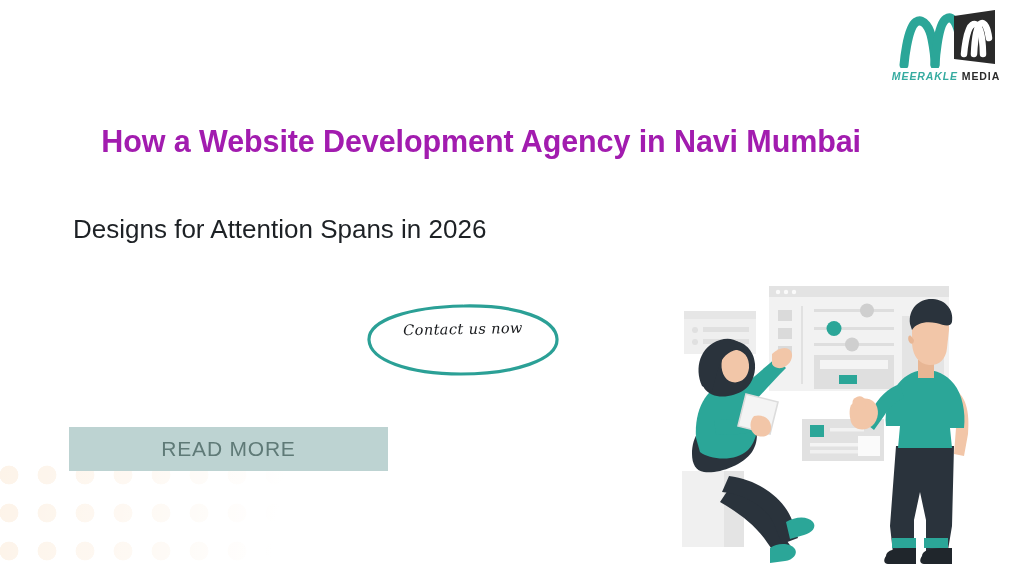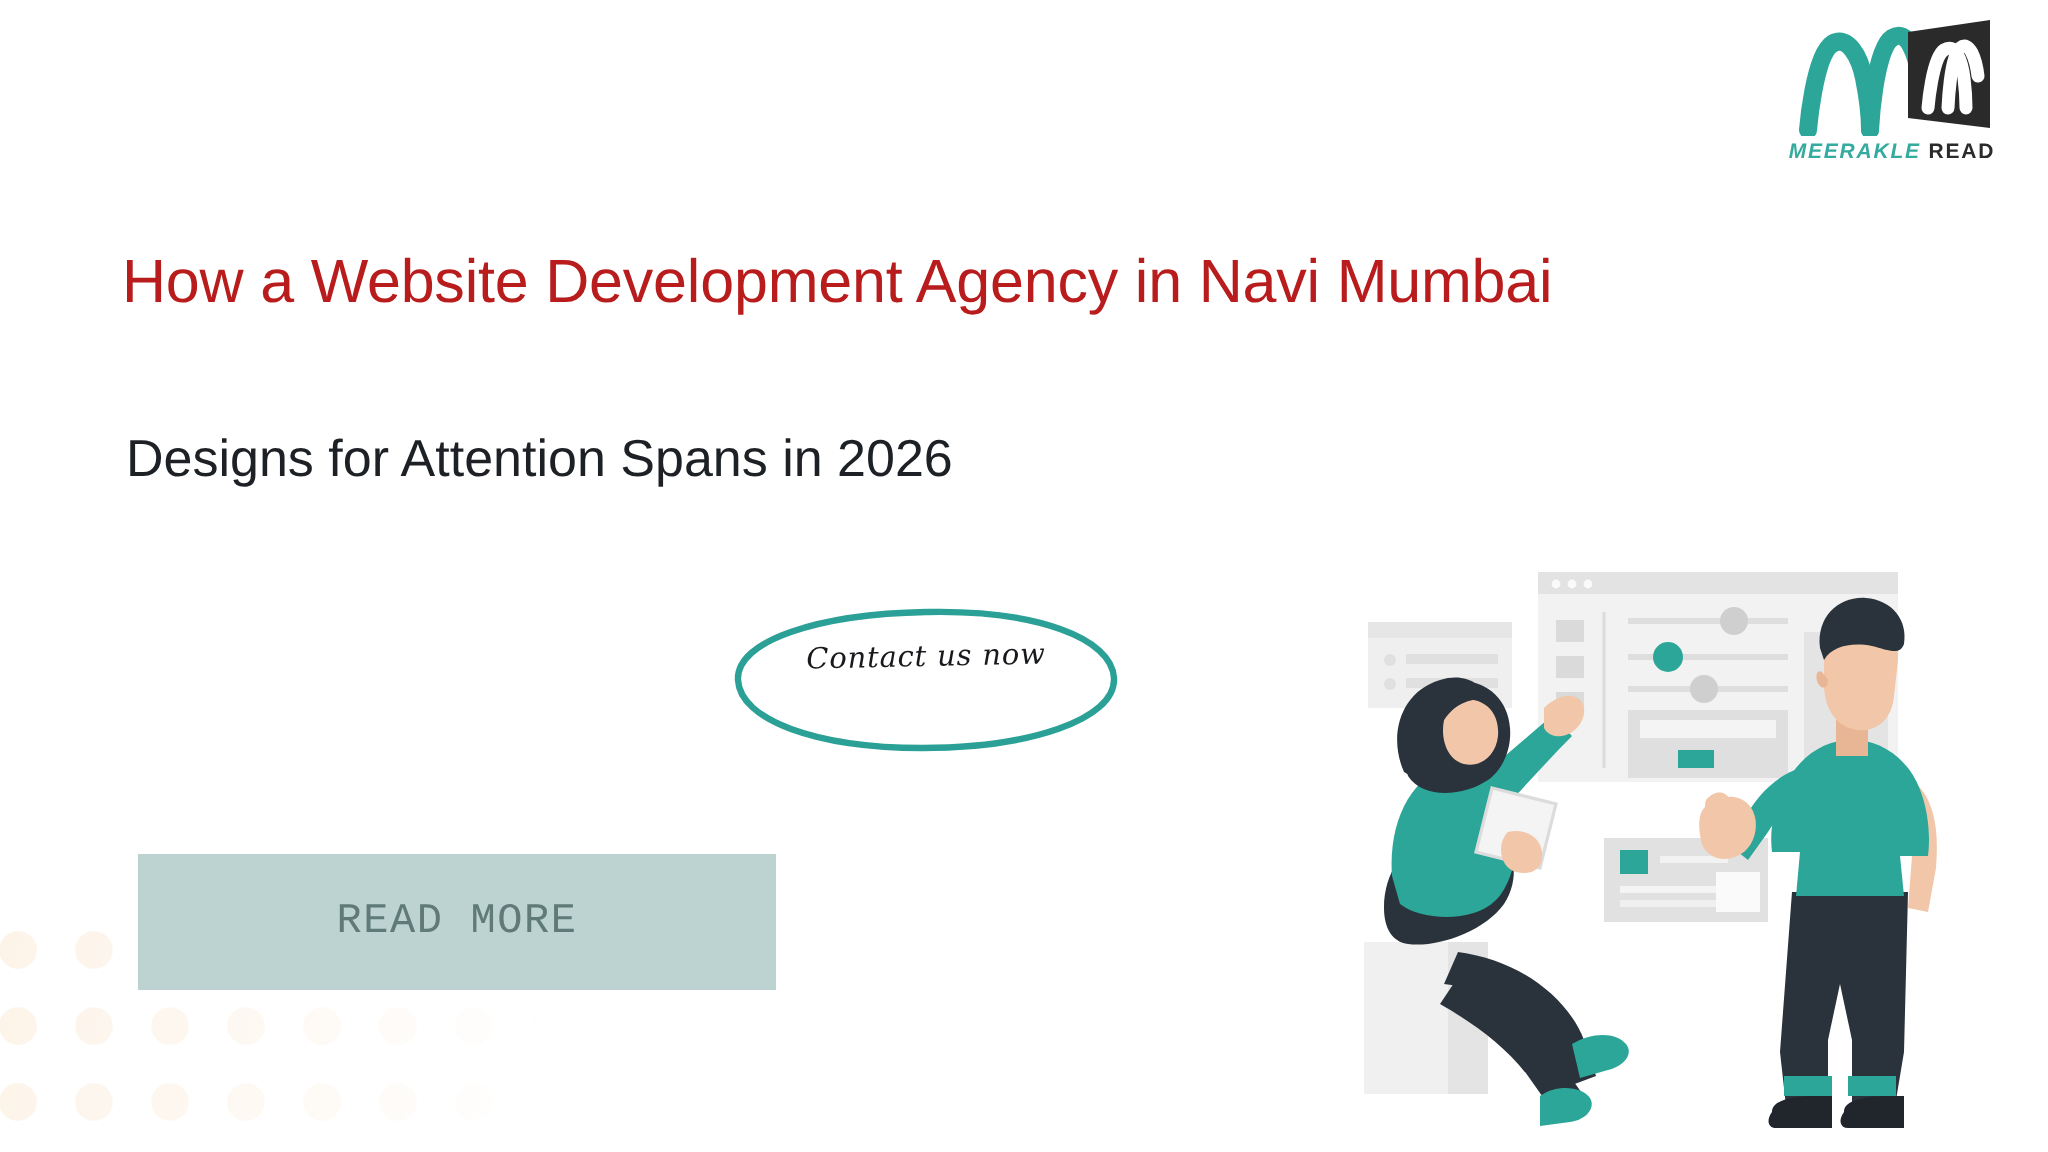--- a/index.html
+++ b/index.html
@@ -43,30 +43,31 @@
     white-space:nowrap;
   }
   .wm-a { color:#35ABA0;font-style:italic; }
   .wm-b { color:#2b2b2b; }
 
   
   #headline {
     position:absolute;
     left:61px; top:120px;
     width:800px;
-    color:#b91c1c;
-    font-weight:normal;
+    color:#a21caf;
+    font-weight:bold;
     font-size:30.5px;
     line-height:1.43;
     letter-spacing:-.1px;
     font-stretch:condensed;
+    text-align:right;
   }
   #subheadline {
     position:absolute;
-    left:63px; top:213px;
+    left:73px; top:213px;
     width:700px;
     color:#1d2125;
     font-size:26px;
     line-height:1.3;
     font-weight:normal;
   }
 
   
   #contact-badge {
     position:absolute;
@@ -84,27 +85,27 @@
     line-height:1.55;
     color:#17191c;
     letter-spacing:.4px;
     transform:rotate(-1.2deg);
   }
 
   
   #read-more {
     position:absolute;
     left:69px; top:427px;
-    width:319px; height:68px;
+    width:319px; height:44px;
     background:#BDD3D2;
     border:none;
     color:#5F7A77;
     font-size:21px;
     letter-spacing:.8px;
-    font-family:Liberation Mono, monospace;
+    font-family:Liberation Sans, sans-serif;
     cursor:pointer;
   }
 
   
   #illustration {
     position:absolute;
     right:0px; bottom:0px;
     width:350px; height:300px;
   }
 </style>
@@ -119,21 +120,21 @@
 
     <path d="M10 57 C10 57 13 20 22 14 C30 9 36 21 38 31 C40 41 41 50 41 57" fill="none" stroke="#2BA698" stroke-width="9" stroke-linecap="round"></path>
     <path d="M41 57 C41 57 43 17 52 11 C60 6 64 19 66 30" fill="none" stroke="#2BA698" stroke-width="9" stroke-linecap="round"></path>
 
     <path d="M60 8 L101 2 L101 56 L60 51 Z" fill="#2A2A2A"></path>
 
     <path d="M70 46 C70 46 72 21 78 17 C84 13 87 23 88 31 C89 39 89 44 89 46" fill="none" stroke="#ffffff" stroke-width="6.5" stroke-linecap="round"></path>
     <path d="M80 46 C80 46 81 20 86 16 C91 12 94 22 95 30" fill="none" stroke="#ffffff" stroke-width="6.5" stroke-linecap="round"></path>
   </svg>
   <div id="logo-wordmark">
-    <span class="wm-a">MEERAKLE</span><span class="wm-b">&nbsp;</span><span class="wm-b">READ</span>
+    <span class="wm-a">MEERAKLE</span><span class="wm-b">&nbsp;</span><span class="wm-b">MEDIA</span>
   </div>
 </div>
 
 <h1 id="headline">How a Website Development Agency in Navi Mumbai</h1>
 <h2 id="subheadline">Designs for Attention Spans in 2026</h2>
 
 <div id="contact-badge">
   <svg id="contact-ellipse" viewBox="0 0 206 80" preserveAspectRatio="none">
     <path d="M104 6 C158 5 196 19 197 39 C198 60 154 74 101 74 C48 74 10 60 9 40 C8 20 50 7 103 6" fill="none" stroke="#2BA096" stroke-width="3.2" stroke-linecap="round"></path>
   </svg>

